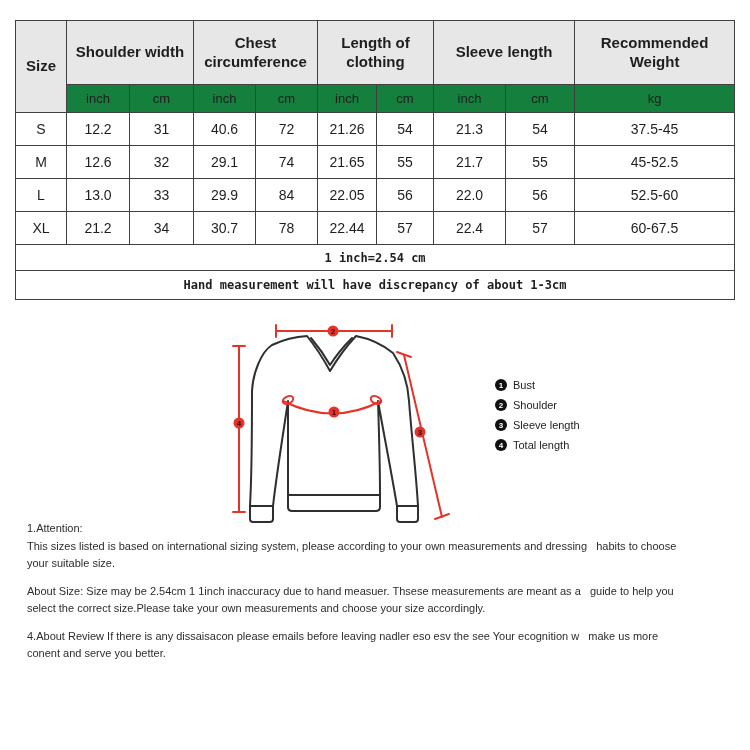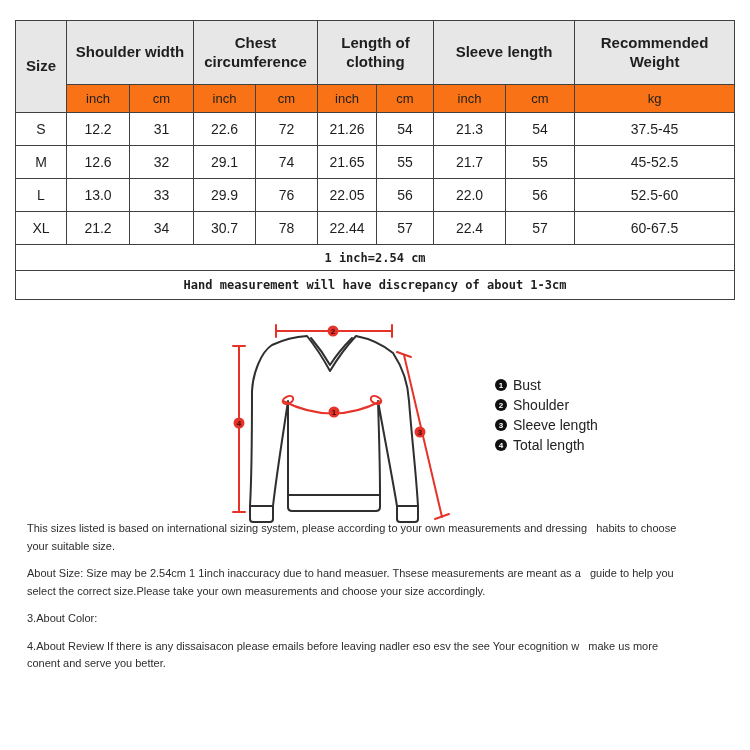--- a/index.html
+++ b/index.html
@@ -7,37 +7,37 @@
     width:750px;height:750px;position:relative;background:#ffffff;
     font-family:"Liberation Sans",sans-serif;color:#1e1e1e;overflow:hidden;
   }
   
   .size-table-wrap{position:absolute;left:15px;top:20px;}
   table.size-table{border-collapse:collapse;table-layout:fixed;width:719px;background:#fff;}
   table.size-table th,table.size-table td{
     border:1px solid #404040;text-align:center;vertical-align:middle;padding:0;
   }
   tr.hdr-main th{background:#e7e7e7;font-size:15px;font-weight:bold;height:63px;line-height:1.25;}
-  tr.hdr-sub th{background:#f97316;font-size:13px;font-weight:normal;height:27px;}
+  tr.hdr-sub th{background:#15803d;font-size:13px;font-weight:normal;height:27px;}
   th.size-head{background:#e7e7e7;font-size:15px;font-weight:bold;}
   tr.data-row td{font-size:14px;height:32px;background:#fff;}
   tr.data-row td.size-cell{font-size:14px;}
   tr.note-row td{font-family:"DejaVu Sans Mono",monospace;font-weight:bold;font-size:12px;}
   tr.note-row.n1 td{height:25px;}
   tr.note-row.n2 td{height:28px;}
   
   .diagram-svg{position:absolute;left:225px;top:315px;}
   .legend{position:absolute;left:495px;top:379px;}
   .legend-row{display:flex;align-items:center;margin-bottom:8px;height:12px;}
   .lg-circle{
     width:12px;height:12px;border-radius:50%;background:#101010;color:#fff;
     font-size:8px;font-weight:bold;display:inline-flex;align-items:center;justify-content:center;
     margin-right:6px;flex:0 0 auto;
   }
-  .lg-label{font-size:14px;color:#222;white-space:nowrap;}
+  .lg-label{font-size:11px;color:#222;white-space:nowrap;}
   
   .notes{position:absolute;left:27px;top:520px;width:715px;}
   .section{margin-bottom:10px;}
   .sec-heading,.sec-body{font-size:11px;line-height:17.5px;color:#2d2d2d;white-space:pre;}
   .sec-heading:empty{display:none;}
 </style>
 </head>
 <body>
 
 <div class="size-table-wrap">
@@ -71,21 +71,21 @@
       <th>inch</th>
       <th>cm</th>
       <th>inch</th>
       <th>cm</th>
       <th>kg</th>
     </tr>
     <tr class="data-row">
       <td class="size-cell">S</td>
       <td>12.2</td>
       <td>31</td>
-      <td>22.6</td>
+      <td>40.6</td>
       <td>72</td>
       <td>21.26</td>
       <td>54</td>
       <td>21.3</td>
       <td>54</td>
       <td>37.5-45</td>
     </tr>
     <tr class="data-row">
       <td class="size-cell">M</td>
       <td>12.6</td>
@@ -96,21 +96,21 @@
       <td>55</td>
       <td>21.7</td>
       <td>55</td>
       <td>45-52.5</td>
     </tr>
     <tr class="data-row">
       <td class="size-cell">L</td>
       <td>13.0</td>
       <td>33</td>
       <td>29.9</td>
-      <td>76</td>
+      <td>84</td>
       <td>22.05</td>
       <td>56</td>
       <td>22.0</td>
       <td>56</td>
       <td>52.5-60</td>
     </tr>
     <tr class="data-row">
       <td class="size-cell">XL</td>
       <td>21.2</td>
       <td>34</td>
@@ -199,28 +199,28 @@
     <span class="lg-label">Sleeve length</span>
   </div>
   <div class="legend-row">
     <span class="lg-circle">4</span>
     <span class="lg-label">Total length</span>
   </div>
 </div>
 
 <div class="notes">
   <div class="section">
+    <div class="sec-heading">1.Attention:</div>
     <div class="sec-body">This sizes listed is based on international sizing system, please according to your own measurements and dressing   habits to choose
 your suitable size.</div>
   </div>
   <div class="section">
     <div class="sec-body">About Size: Size may be 2.54cm 1 1inch inaccuracy due to hand measuer. Thsese measurements are meant as a   guide to help you
 select the correct size.Please take your own measurements and choose your size accordingly.</div>
   </div>
   <div class="section">
-    <div class="sec-heading">3.About Color:</div>
   </div>
   <div class="section">
 
     <div class="sec-body">4.About Review If there is any dissaisacon please emails before leaving nadler eso esv the see Your ecognition w   make us more
 conent and serve you better.</div>
   </div>
 </div>
 
 </body></html>

